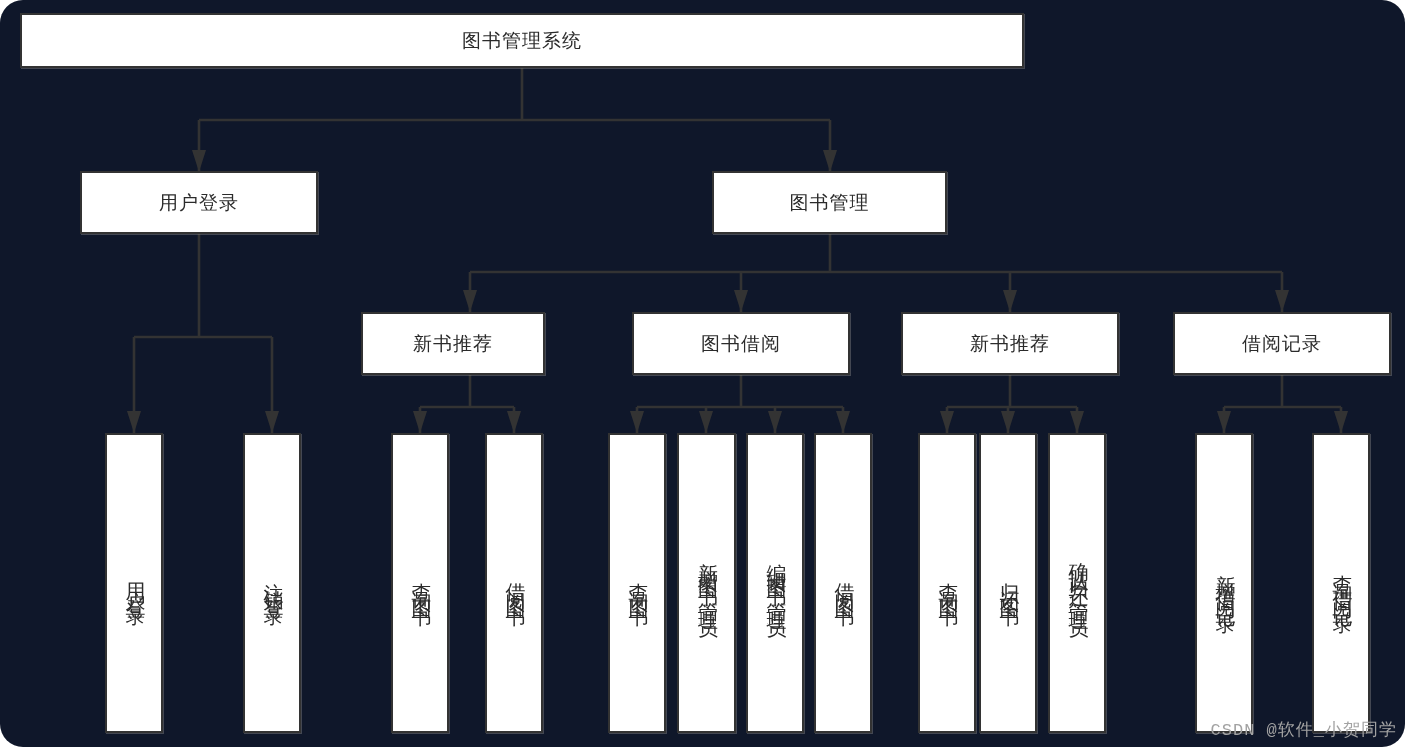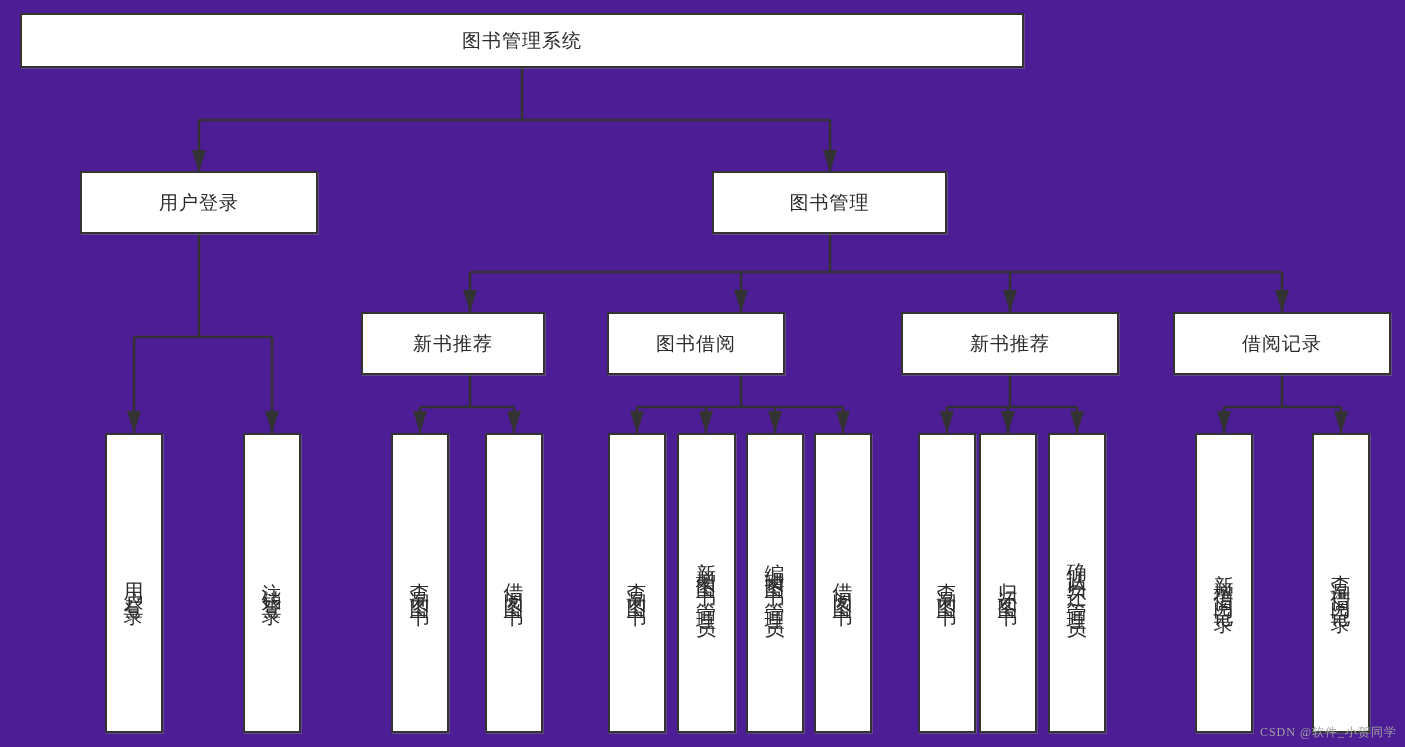--- a/index.html
+++ b/index.html
@@ -1,22 +1,23 @@
 <!DOCTYPE html>
 <html><head>
 <meta charset="utf-8">
 <style>
   html,body{margin:0;padding:0;background:#ffffff;}
   .canvas{
     position:relative;
     width:1405px;height:747px;
-    background:#4c1d95;
-    font-family:Liberation Serif, serif;
+    background:#0f172a;
+    font-family:Liberation Mono, monospace;
     color:#2b2b2b;
     overflow:hidden;
+    border-radius:23px;
   }
   .wires{position:absolute;left:0;top:0;pointer-events:none;}
   .box{
     position:absolute;
     box-sizing:border-box;
     border:2px solid #333333;
     background:#ffffff;
     display:flex;
     align-items:center;
     justify-content:center;
@@ -29,21 +30,21 @@
     writing-mode:vertical-rl;
     text-orientation:mixed;
     font-size:20px;
     letter-spacing:8px;
     line-height:1;
   }
   .watermark{
     position:absolute;
     right:8px;
     bottom:6px;
-    font-size:12px;
+    font-size:17px;
     color:#a2a2a2;
     z-index:5;
     letter-spacing:1px;
   }
 </style>
 </head>
 <body>
 
 <div class="canvas">
 
@@ -97,21 +98,21 @@
       <path d="M1341,407 V433" marker-end="url(#ah)"></path>
     </g>
   </svg>
 
   <div class="box hbox root" style="left:20px;top:13px;width:1004px;height:55px;">图书管理系统</div>
 
   <div class="box hbox" style="left:80px;top:171px;width:238px;height:63px;">用户登录</div>
   <div class="box hbox" style="left:712px;top:171px;width:235px;height:63px;">图书管理</div>
 
   <div class="box hbox" style="left:361px;top:312px;width:184px;height:63px;">新书推荐</div>
-  <div class="box hbox" style="left:607px;top:312px;width:178px;height:63px;">图书借阅</div>
+  <div class="box hbox" style="left:632px;top:312px;width:218px;height:63px;">图书借阅</div>
   <div class="box hbox" style="left:901px;top:312px;width:218px;height:63px;">新书推荐</div>
   <div class="box hbox" style="left:1173px;top:312px;width:218px;height:63px;">借阅记录</div>
 
   <div class="box vbox" style="left:105px;top:433px;width:58px;height:300px;">用户登录</div>
   <div class="box vbox" style="left:243px;top:433px;width:58px;height:300px;">注销登录</div>
 
   <div class="box vbox" style="left:391px;top:433px;width:58px;height:300px;">查询图书</div>
   <div class="box vbox" style="left:485px;top:433px;width:58px;height:300px;">借阅图书</div>
 
   <div class="box vbox" style="left:608px;top:433px;width:58px;height:300px;">查询图书</div>

